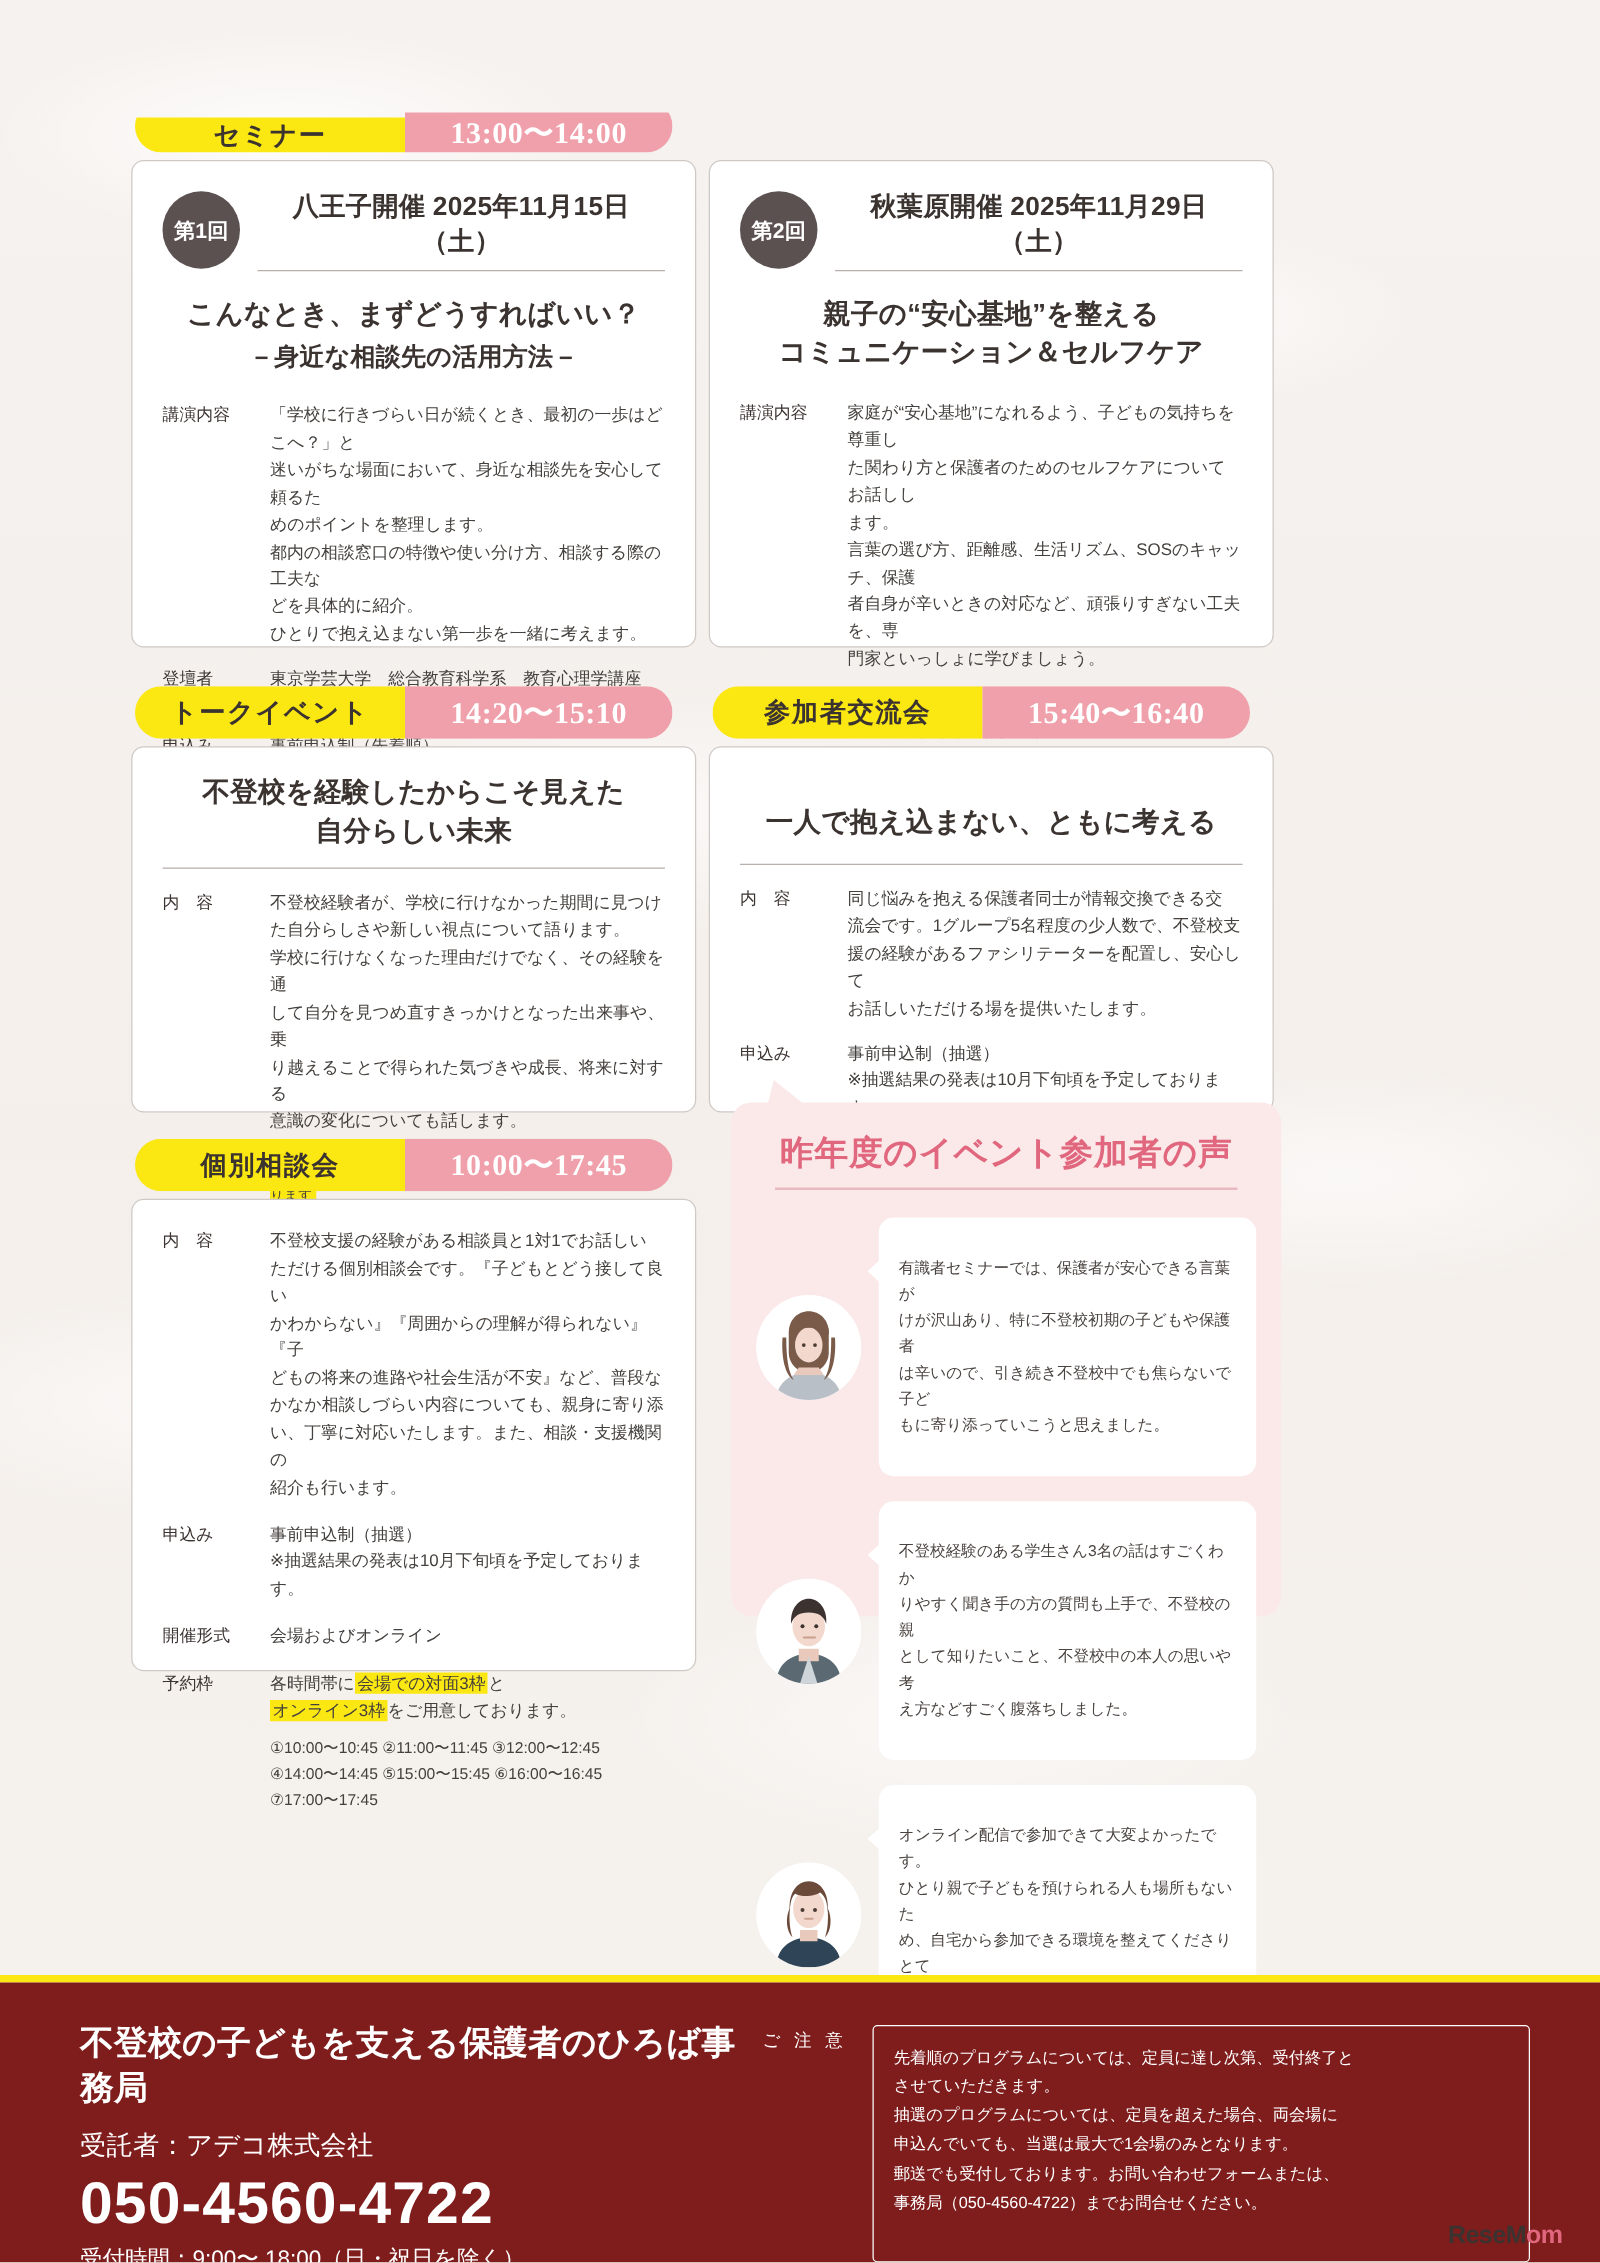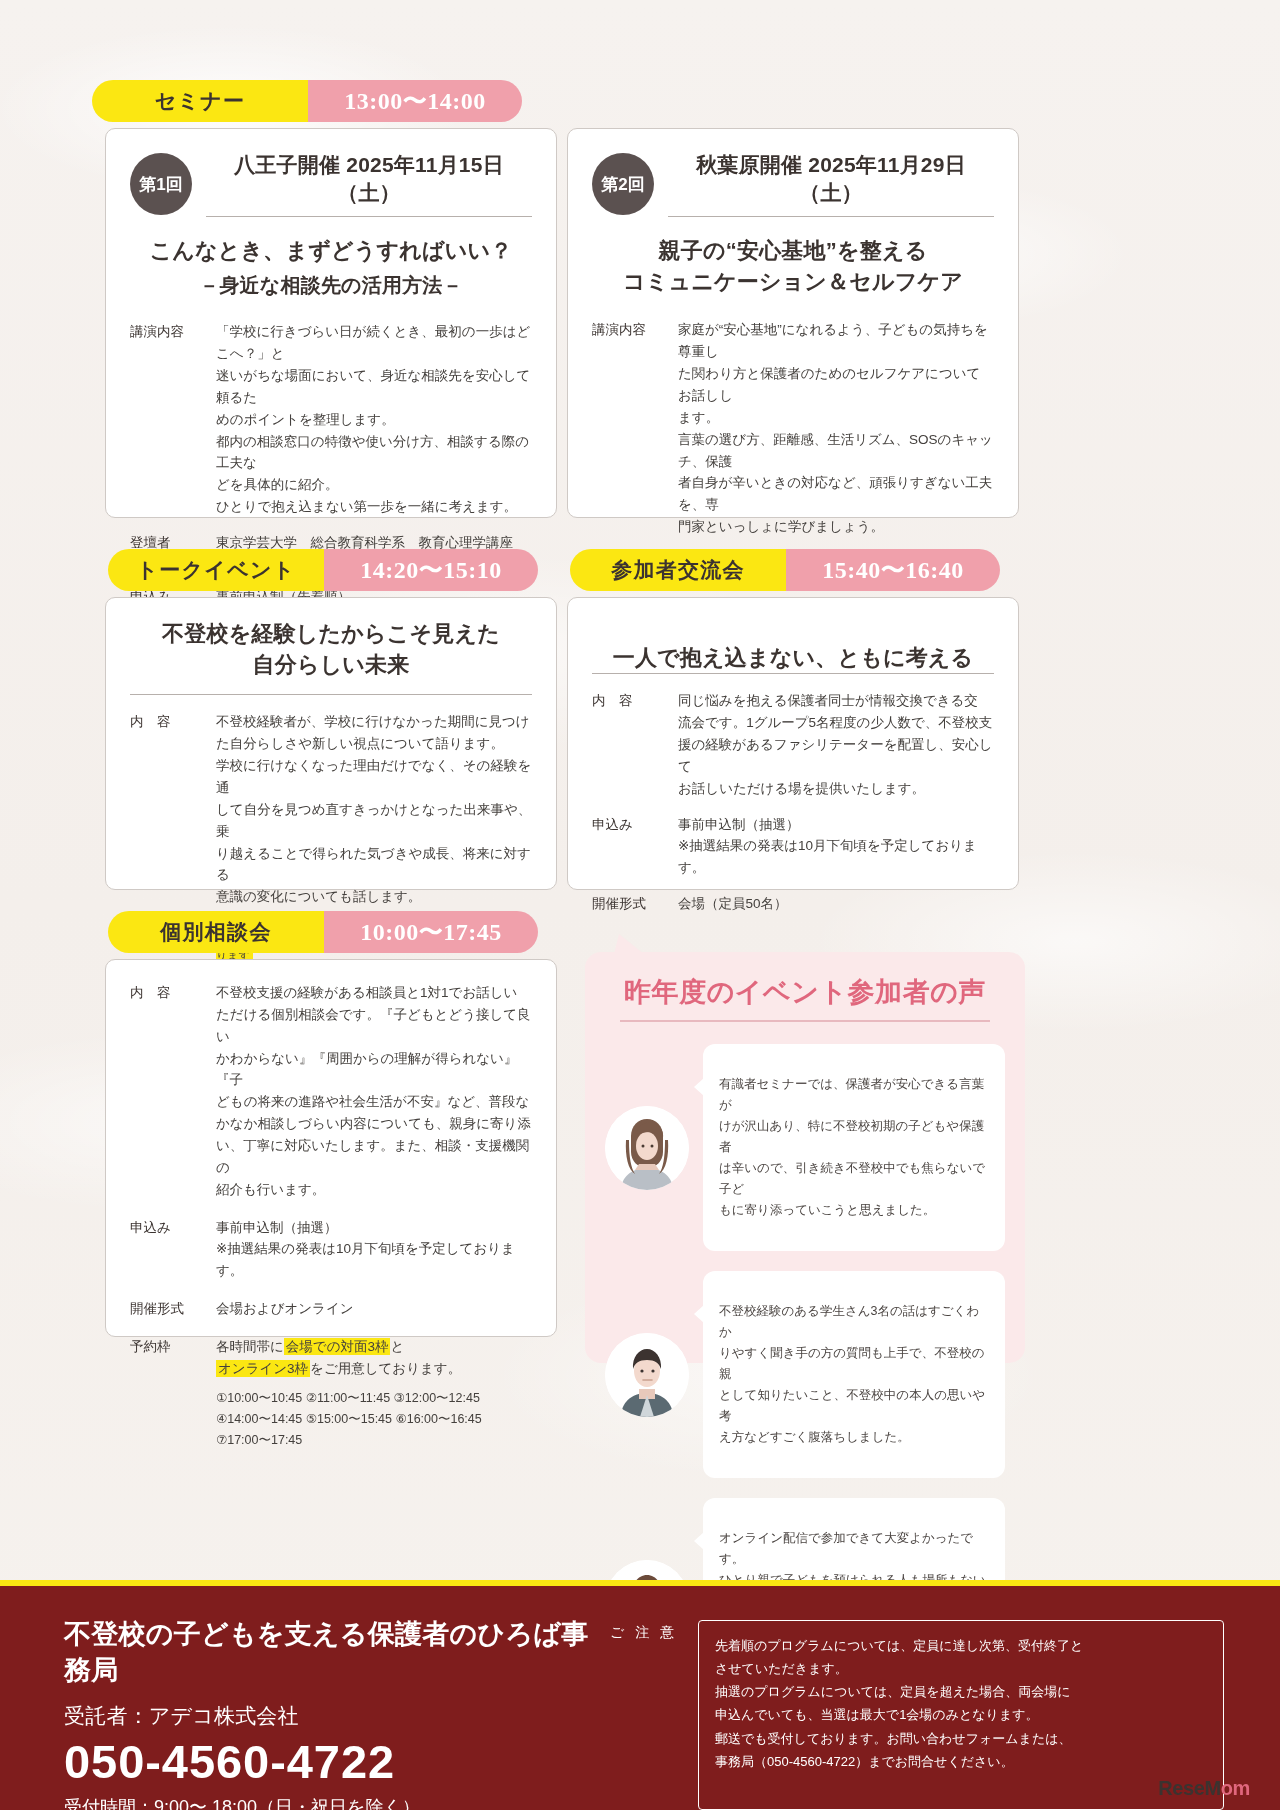--- a/index.html
+++ b/index.html
@@ -140,21 +140,21 @@
     font-size:20px;font-weight:700;color:#3b3330;letter-spacing:-.02em;
   }
   .resemom .m{color:#e0677d;}
 </style>
 </head>
 <body>
 
 <div class="sheet">
   <div class="paper-tex"></div>
 
-  <div class="pill" style="position:absolute;left:92px;top:80px;">
+  <div class="pill" style="position:absolute;left:108px;top:80px;align-items:flex-end;">
     <div class="ttl">セミナー</div>
     <div class="time">13:00〜14:00</div>
   </div>
 
   <div class="card" style="position:absolute;left:105px;top:128px;width:452px;height:390px;padding:22px 24px 0;">
     <div class="card-head">
       <div class="badge">第1回</div>
       <div class="date">八王子開催 2025年11月15日（土）</div>
     </div>
     <div class="card-title" style="margin-top:18px;">こんなとき、まずどうすればいい？</div>
@@ -266,21 +266,21 @@
       </div>
     </div>
   </div>
 
   <div class="pill" style="position:absolute;left:570px;top:549px;">
     <div class="ttl">参加者交流会</div>
     <div class="time">15:40〜16:40</div>
   </div>
 
   <div class="card" style="position:absolute;left:567px;top:597px;width:452px;height:293px;padding:20px 24px 0;">
-    <div class="card-title" style="margin-top:24px;">一人で抱え込まない、ともに考える</div>
+    <div class="card-title" style="margin-top:24px;margin-bottom:18px;">一人で抱え込まない、ともに考える</div>
     <hr class="rule">
     <div style="margin-top:16px;">
       <div class="row" style="margin-bottom:14px;">
         <div class="lb spread">内　容</div>
         <div class="vl">
           <div>同じ悩みを抱える保護者同士が情報交換できる交</div>
           <div>流会です。1グループ5名程度の少人数で、不登校支</div>
           <div>援の経験があるファシリテーターを配置し、安心して</div>
           <div>お話しいただける場を提供いたします。</div>
         </div>
@@ -339,21 +339,21 @@
         </div>
         <div style="margin-top:8px;font-size:12.5px;line-height:1.7;">
           <div>①10:00〜10:45 ②11:00〜11:45 ③12:00〜12:45</div>
           <div>④14:00〜14:45 ⑤15:00〜15:45 ⑥16:00〜16:45</div>
           <div>⑦17:00〜17:45</div>
         </div>
       </div>
     </div>
   </div>
 
-  <div class="voices" style="position:absolute;left:585px;top:952px;width:440px;height:411px;padding:22px 20px 0;box-sizing:border-box;">
+  <div class="voices" style="position:absolute;left:585px;top:882px;width:440px;height:411px;padding:22px 20px 0;box-sizing:border-box;">
 
     <svg width="48" height="26" viewBox="0 0 48 26" style="position:absolute;left:24px;top:-20px;">
       <path d="M4 26 L10 2 L40 26 Z" fill="#fbe9ea"></path>
     </svg>
     <div class="voices-title">昨年度のイベント参加者の声</div>
     <div class="voices-underline"></div>
 
     <div style="margin-top:22px;display:flex;flex-direction:column;gap:20px;">
 
       <div class="voice-row">

